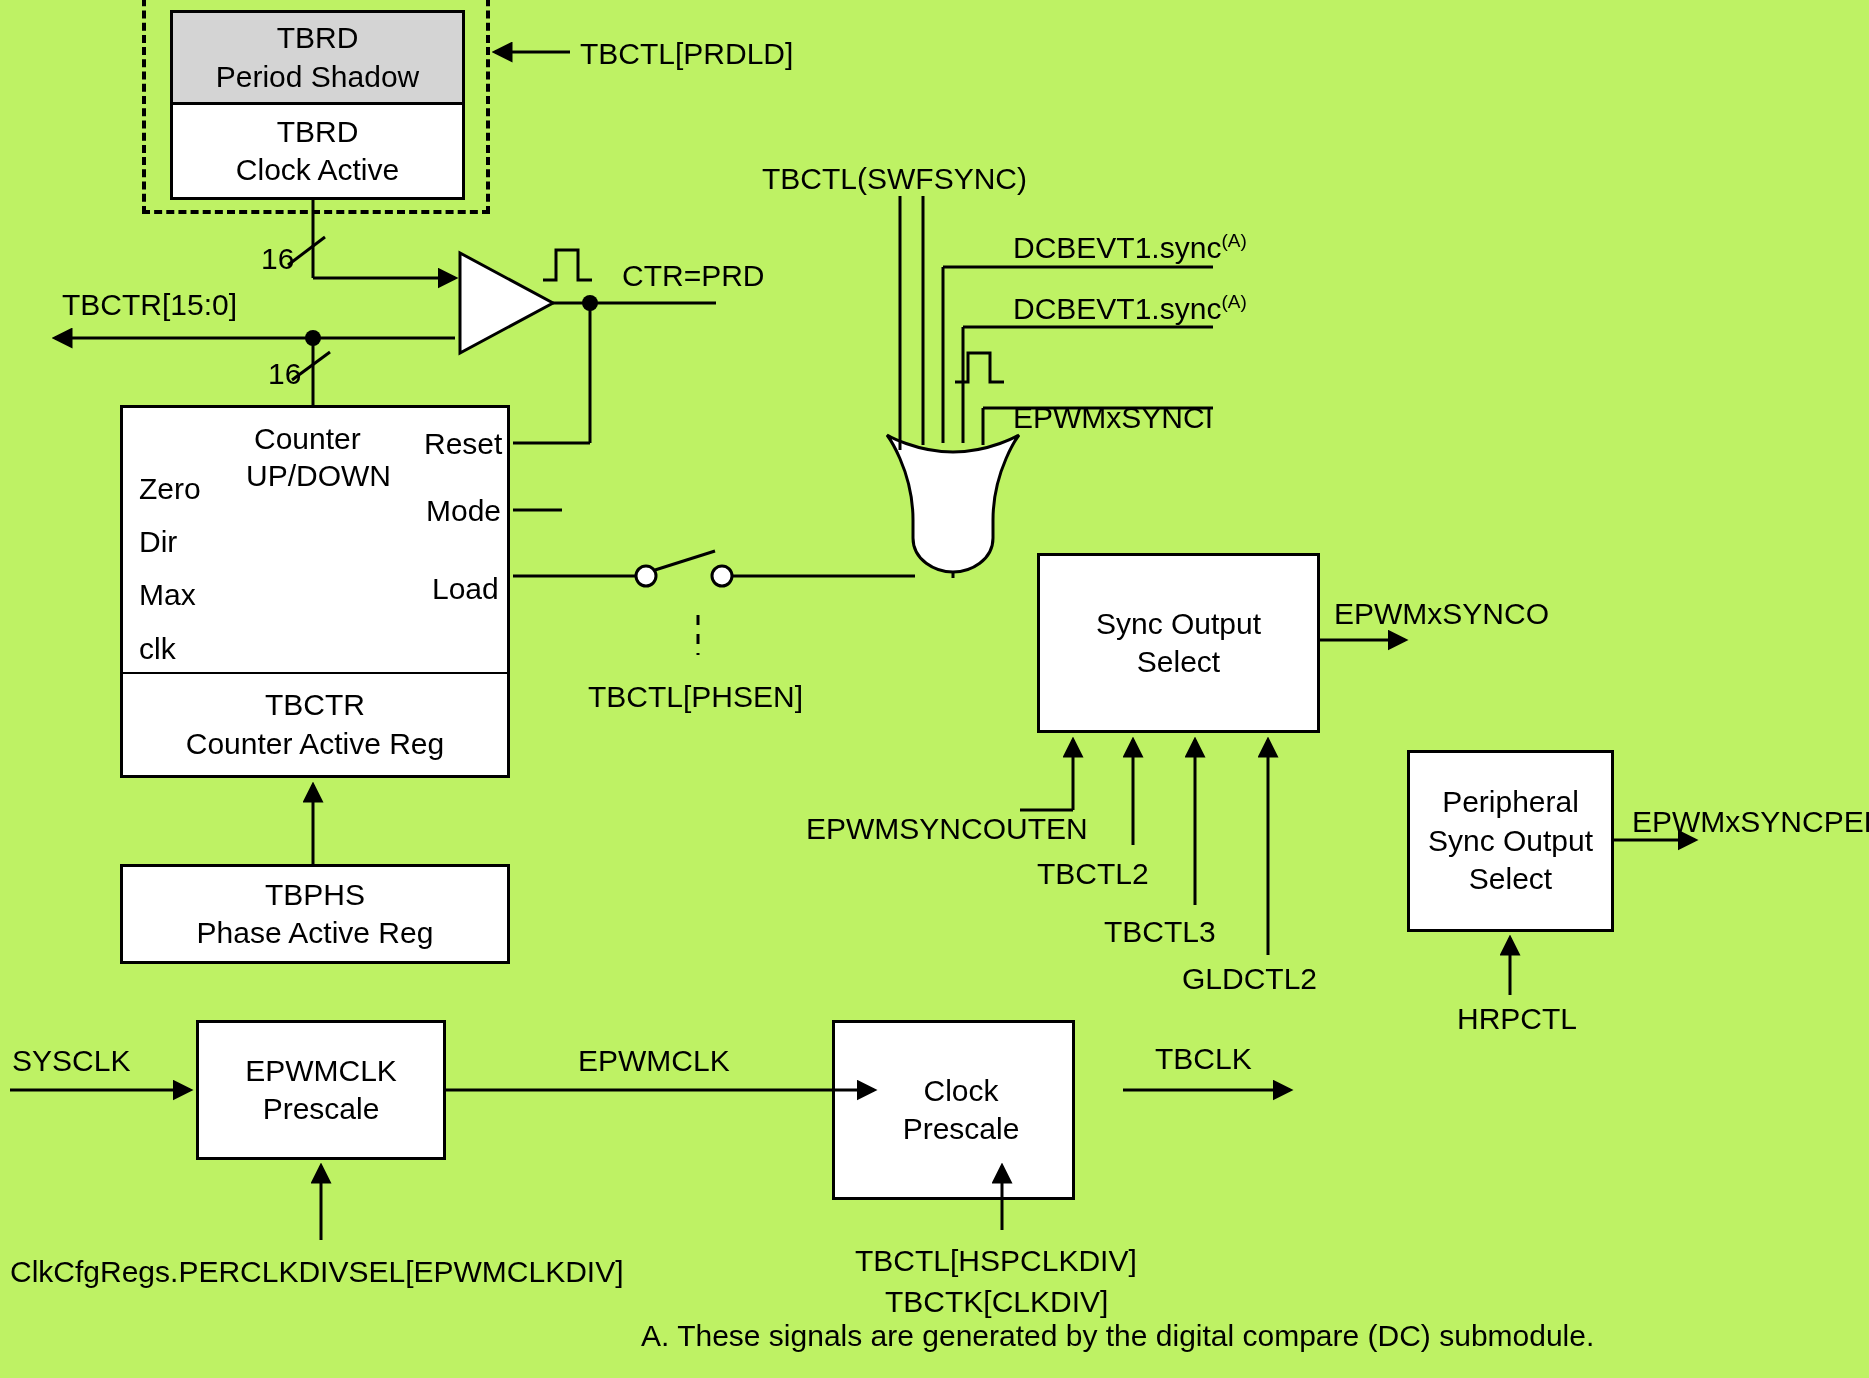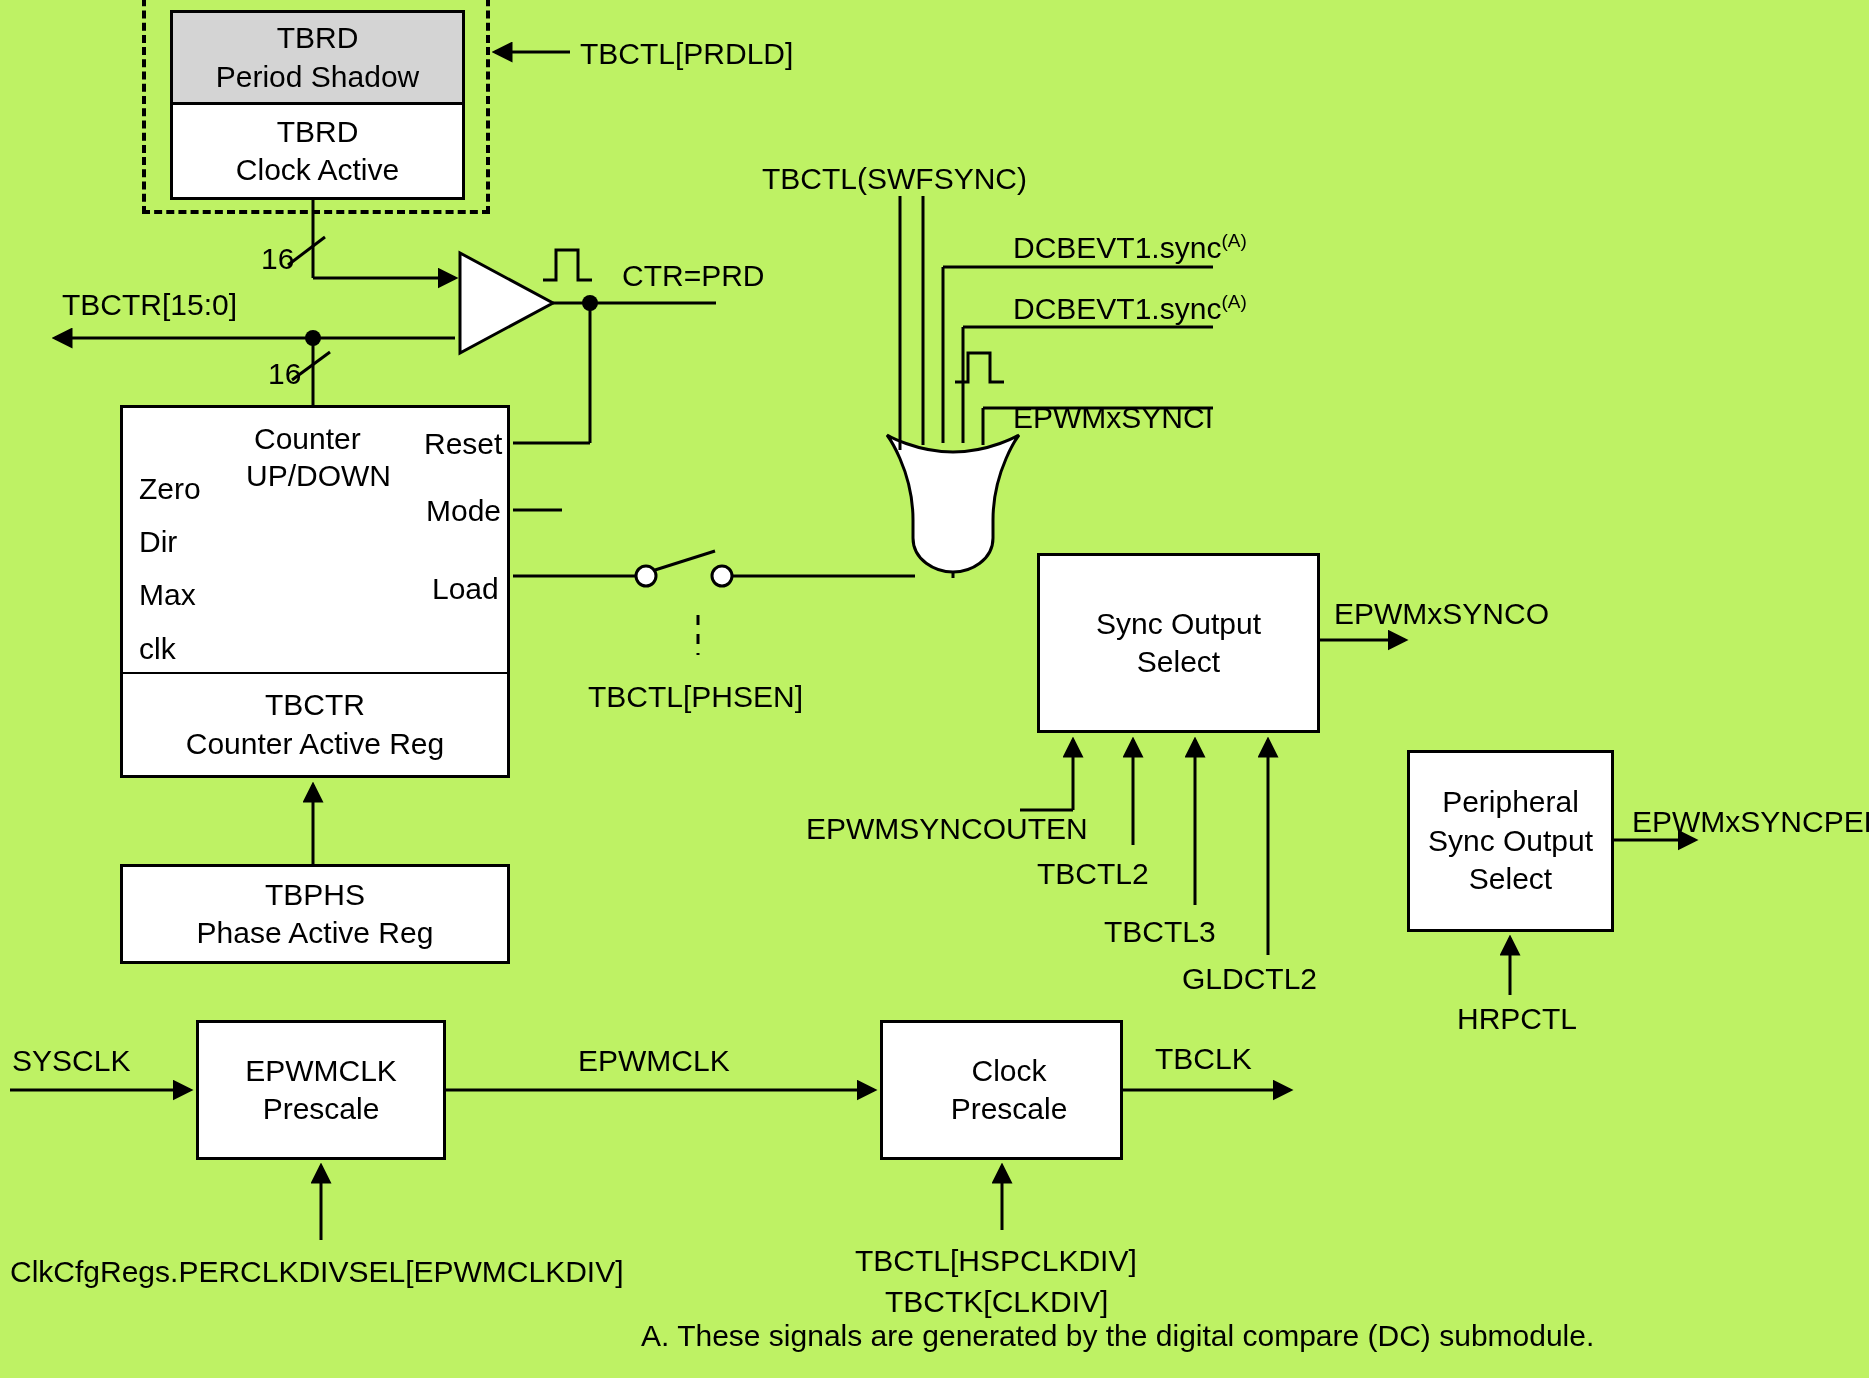--- a/index.html
+++ b/index.html
@@ -111,21 +111,21 @@
     <div>Peripheral</div>
     <div>Sync Output</div>
     <div>Select</div>
   </div>
 
   <div class="box fs30" style="left:196px; top:1020px; width:250px; height:140px;">
     <div>EPWMCLK</div>
     <div>Prescale</div>
   </div>
 
-  <div class="box fs30" style="left:880px; top:1020px; width:243px; height:140px;padding-left:15px;">
+  <div class="box fs30" style="left:832px; top:1020px; width:243px; height:180px;padding-left:15px;">
     <div>Clock</div>
     <div>Prescale</div>
   </div>
 
   <div class="lbl fs30" style="left:261px; top:240px;">16</div>
   <div class="lbl fs30" style="left:268px; top:355px;">16</div>
   <div class="lbl fs30" style="left:62px; top:286px;">TBCTR[15:0]</div>
   <div class="lbl fs30" style="left:622px; top:257px;">CTR=PRD</div>
   <div class="lbl fs30" style="left:762px; top:160px;">TBCTL(SWFSYNC)</div>
 

